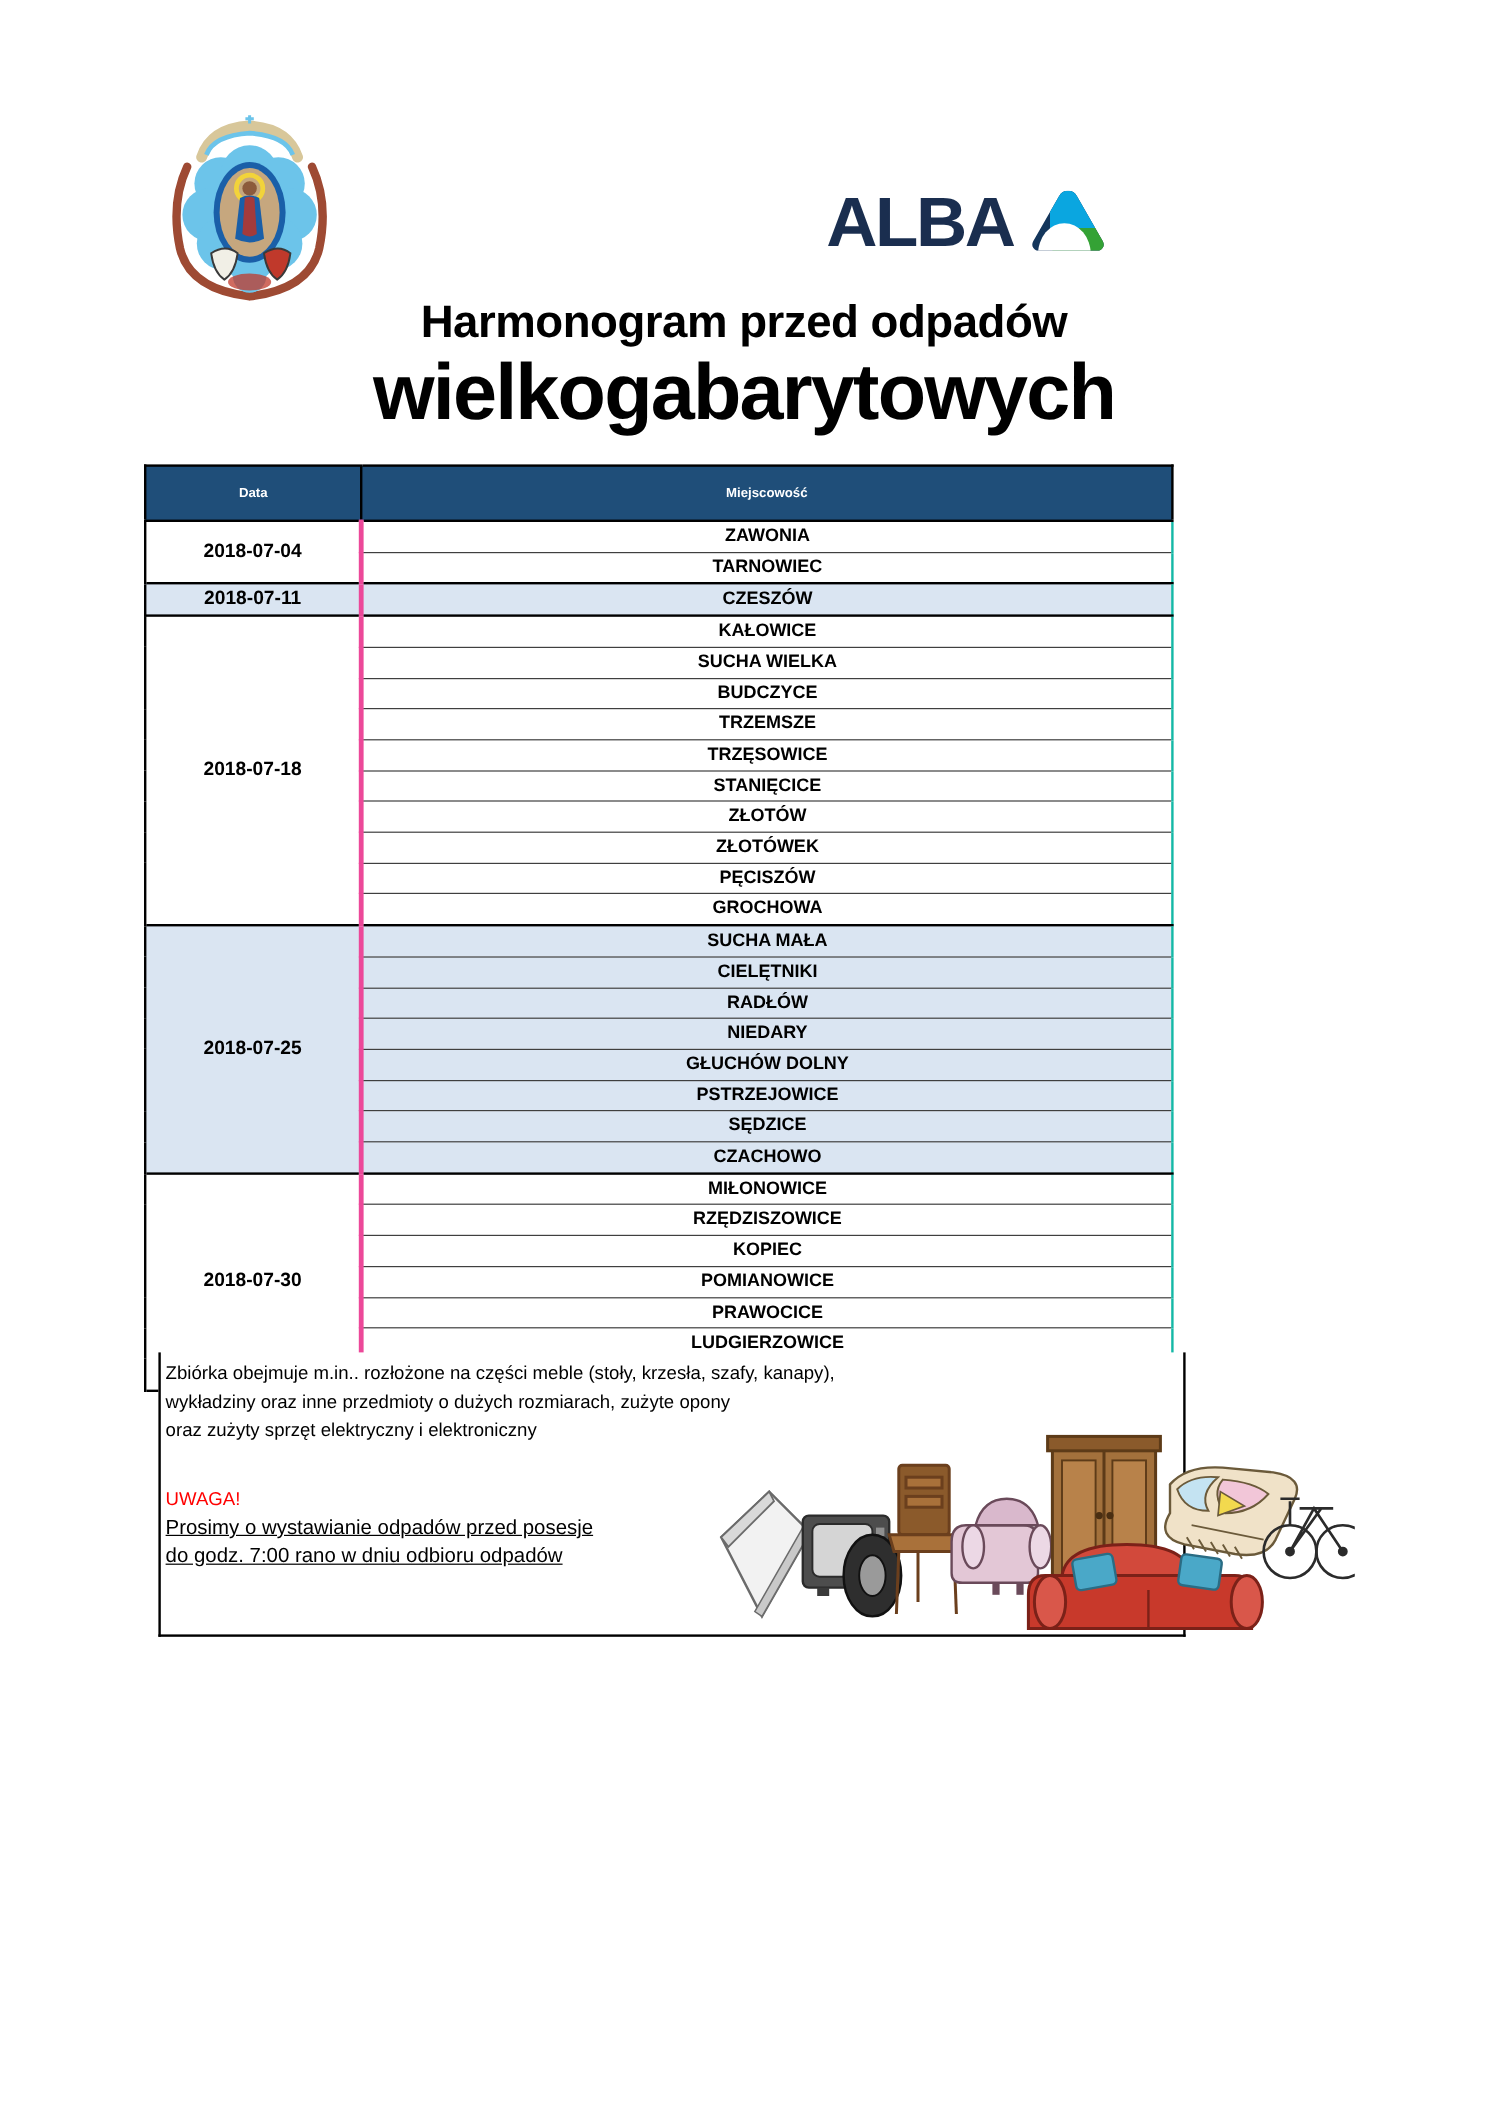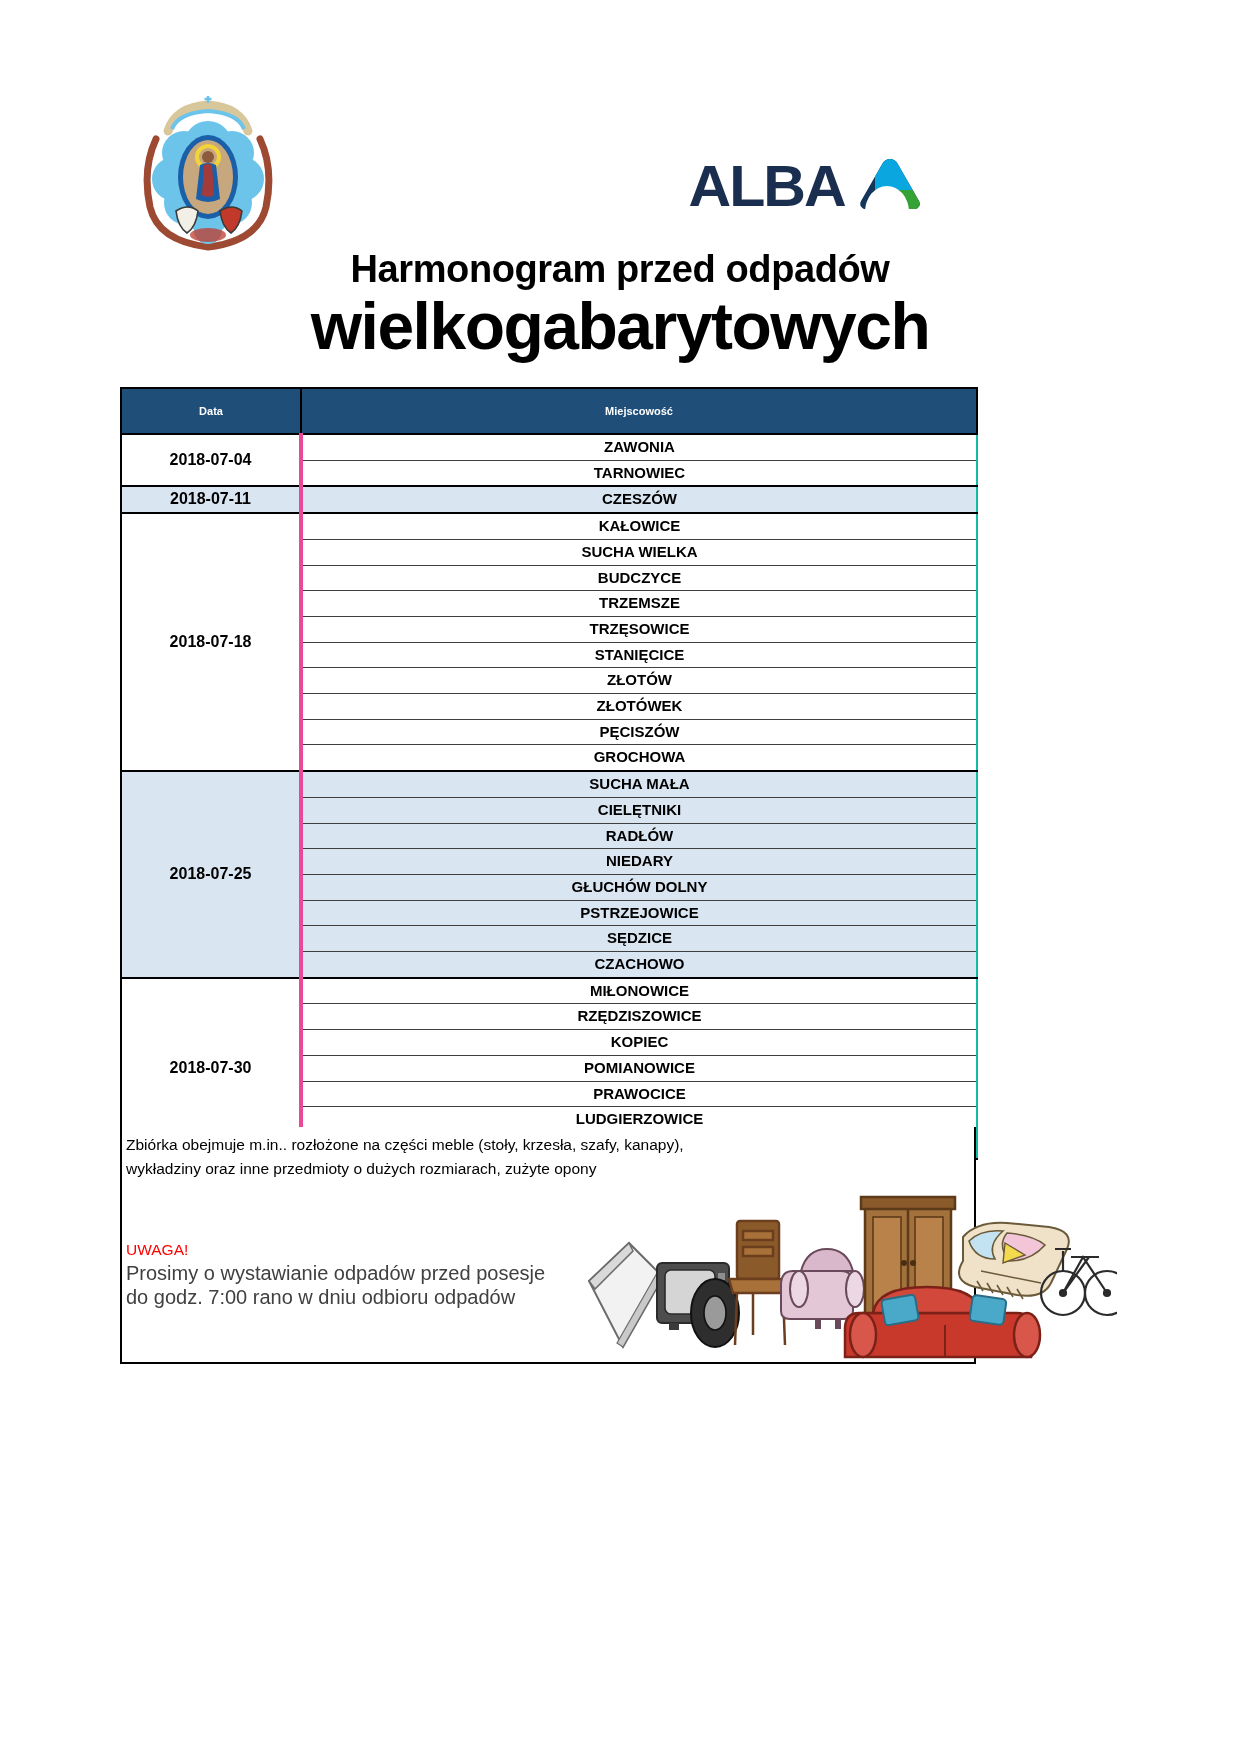--- a/index.html
+++ b/index.html
@@ -111,21 +111,21 @@
   }
   tr.grp-start td { border-top: 2px solid #000; }
   tr.grp-end td { border-bottom: 2px solid #000; }
   td.place-cell { border-right: 2px solid #14b8a6; }
 
   .tint td { background: #dae5f2; text-align: center; }
 
   
   .note-box {
     position: absolute;
-    left: 120px; top: 1127px;
+    left: 132px; top: 1127px;
     width: 856px; height: 237px;
     border: 2px solid #000;
     border-top: none;
     background: #fff;
   }
   .note-text {
     position: absolute;
     left: 4px; top: 6px;
     width: 620px;
     font-size: 15.5px;
@@ -139,23 +139,24 @@
     left: 4px; top: 111px;
     font-size: 15.5px;
     line-height: 24px;
     color: #ff0000;
     font-weight: 400;
   }
   .note-text2 {
     position: absolute;
     left: 4px; top: 134px;
     width: 560px;
-    font-size: 20px;
+    font-size: 17px;
     line-height: 24px;
-    color: #404040;
+    color: #000000;
+    text-decoration: underline;
   }
   .note-text2 .ln { display: block; white-space: nowrap; }
 
   
   .illus {
     position: absolute;
     left: 455px; top: 58px;
     width: 540px; height: 175px;
   }
 </style>
@@ -327,20 +328,21 @@
           <td class="place-cell">NIEDARY</td>
         </tr>
       </tbody>
   </table>
 
   <div class="note-box">
 
     <div class="note-text">
       <span class="ln">Zbiórka obejmuje m.in.. rozłożone na części meble (stoły, krzesła, szafy, kanapy),</span>
       <span class="ln">wykładziny oraz inne przedmioty o dużych rozmiarach, zużyte opony</span>
+      <span class="ln">oraz zużyty sprzęt elektryczny i elektroniczny</span>
     </div>
 
     <div class="uwaga">UWAGA!</div>
 
     <div class="note-text2">
       <span class="ln">Prosimy o wystawianie odpadów przed posesje</span>
       <span class="ln">do godz. 7:00 rano w dniu odbioru odpadów</span>
     </div>
 
     <div class="illus">

